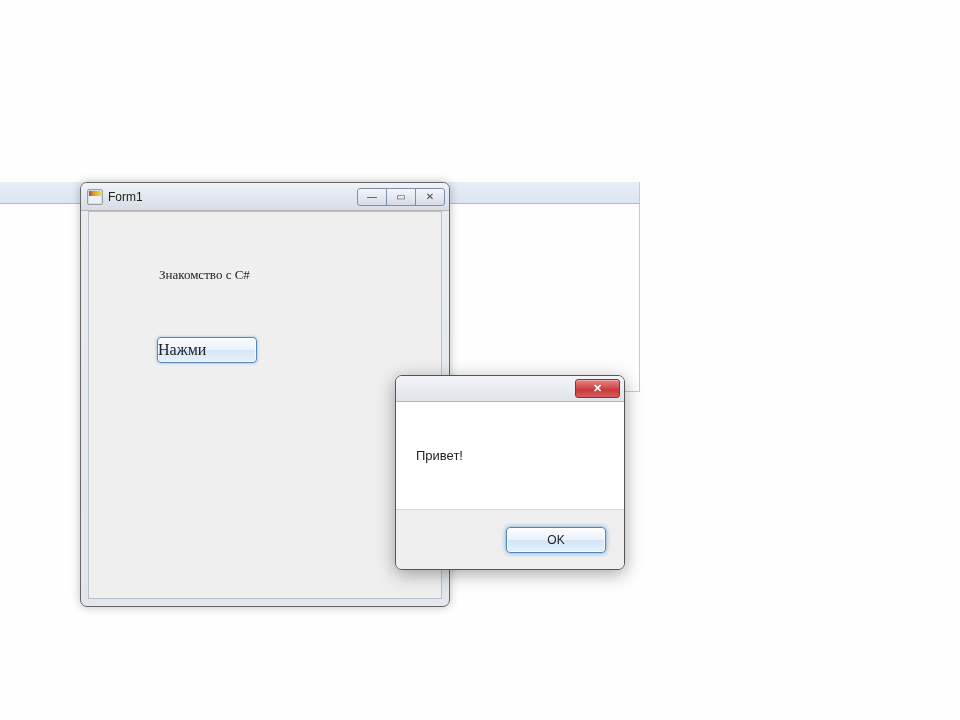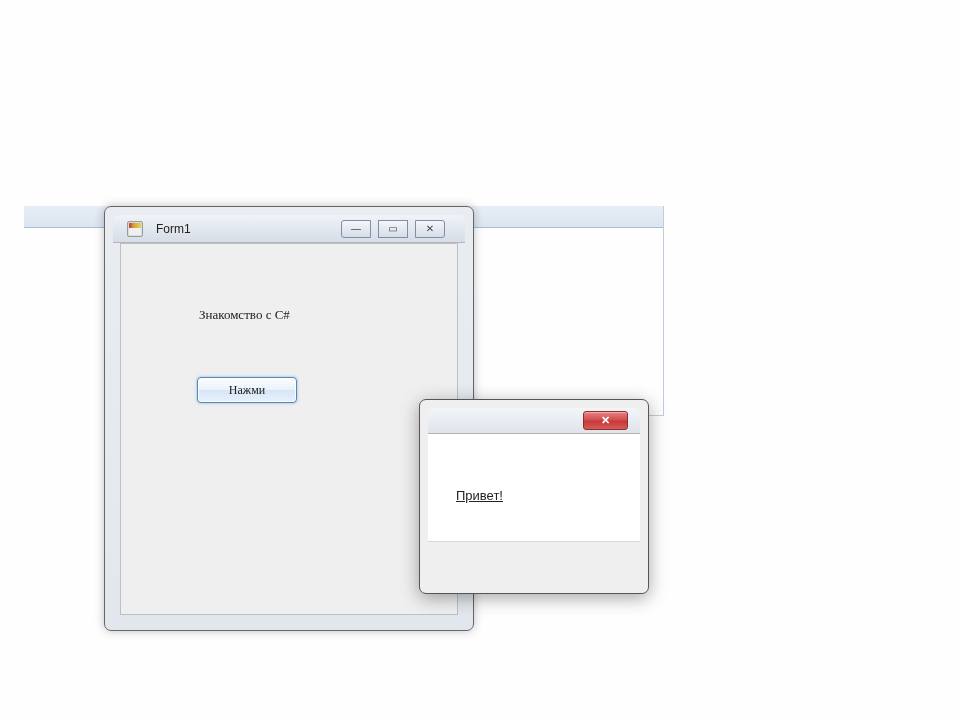--- a/index.html
+++ b/index.html
@@ -1,15 +1,15 @@
 <!DOCTYPE html>
 <html><head>
   <meta charset="utf-8">
   <style>
-    * { margin: 8px; padding: 0; box-sizing: border-box; }
+    * { margin: 0; padding: 0; box-sizing: border-box; }
     body {
       width: 960px;
       height: 720px;
       background: #fefefe;
       font-family: Tahoma, Arial, sans-serif;
       font-size: 12px;
       position: relative;
       overflow: hidden;
     }
 
@@ -121,22 +121,21 @@
       position: absolute;
       top: 125px;
       left: 68px;
       width: 100px;
       height: 26px;
       border: 1px solid #5786b8;
       border-radius: 4px;
       background: linear-gradient(to bottom, #fcfdfe 0%, #eaf2fb 48%, #d6e6f8 52%, #e8f1fb 100%);
       box-shadow: inset 0 0 0 1px rgba(255,255,255,0.8), 0 0 3px rgba(120,170,220,0.9);
       color: #222;
-      font-size: 12px;
-      text-align: center;
+      font-size: 16px;
       line-height: 24px;
       cursor: pointer;
     }
 
     
     .window-msg {
       position: absolute;
       top: 375px;
       left: 395px;
       width: 230px;
@@ -183,21 +182,20 @@
       background: #fff;
       border-bottom: 1px solid #d6d6d6;
     }
 
     .msg-text {
       position: absolute;
       top: 46px;
       left: 20px;
       color: #222;
       font-size: 13px;
-      text-decoration: underline;
     }
 
     .msg-buttons {
       position: absolute;
       bottom: 0;
       left: 0;
       right: 0;
       height: 58px;
       background: #efefef;
       display: flex;
@@ -271,13 +269,16 @@
 
 <div class="window-msg">
   <div class="msg-titlebar">
     <div class="close-btn">
       <span>✕</span>
     </div>
   </div>
   <div class="msg-content">
     <div class="msg-text">Привет!</div>
   </div>
+  <div class="msg-buttons">
+    <div class="ok-button">OK</div>
+  </div>
 </div>
 
 </body></html>

